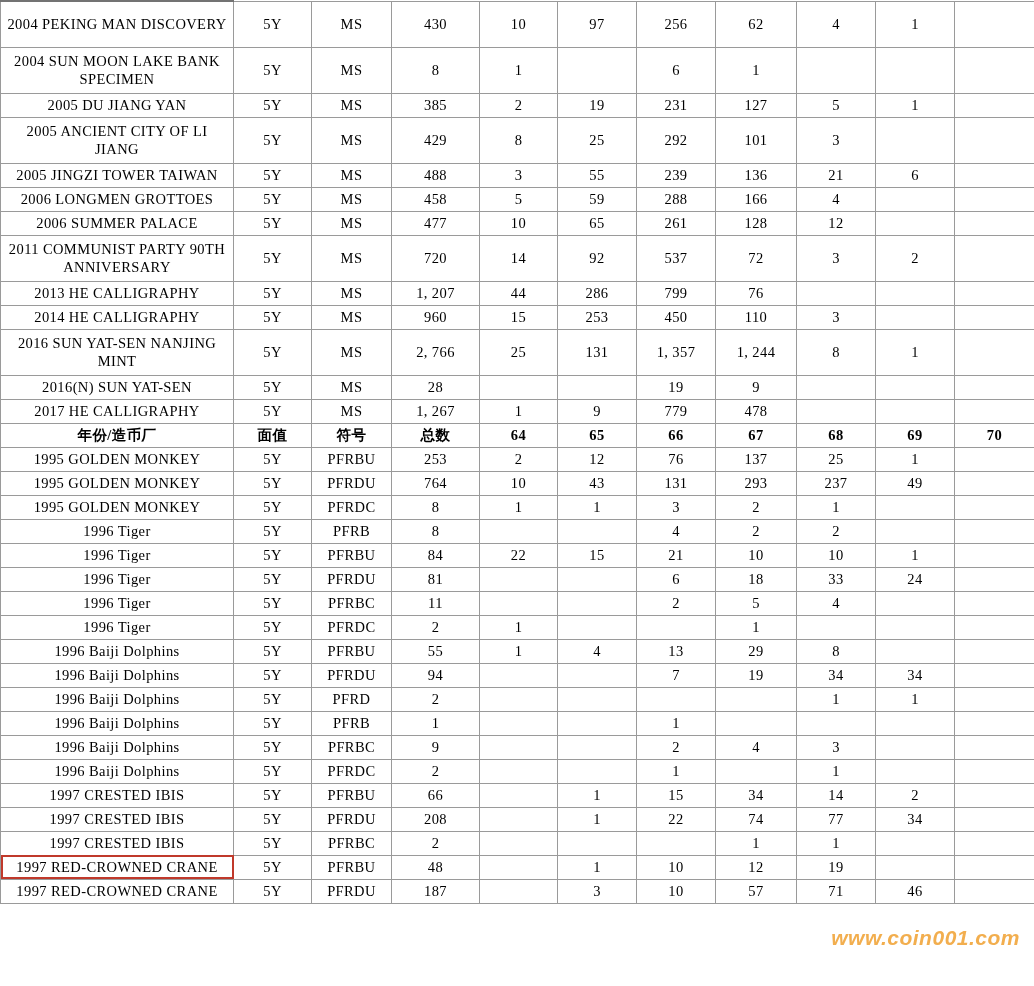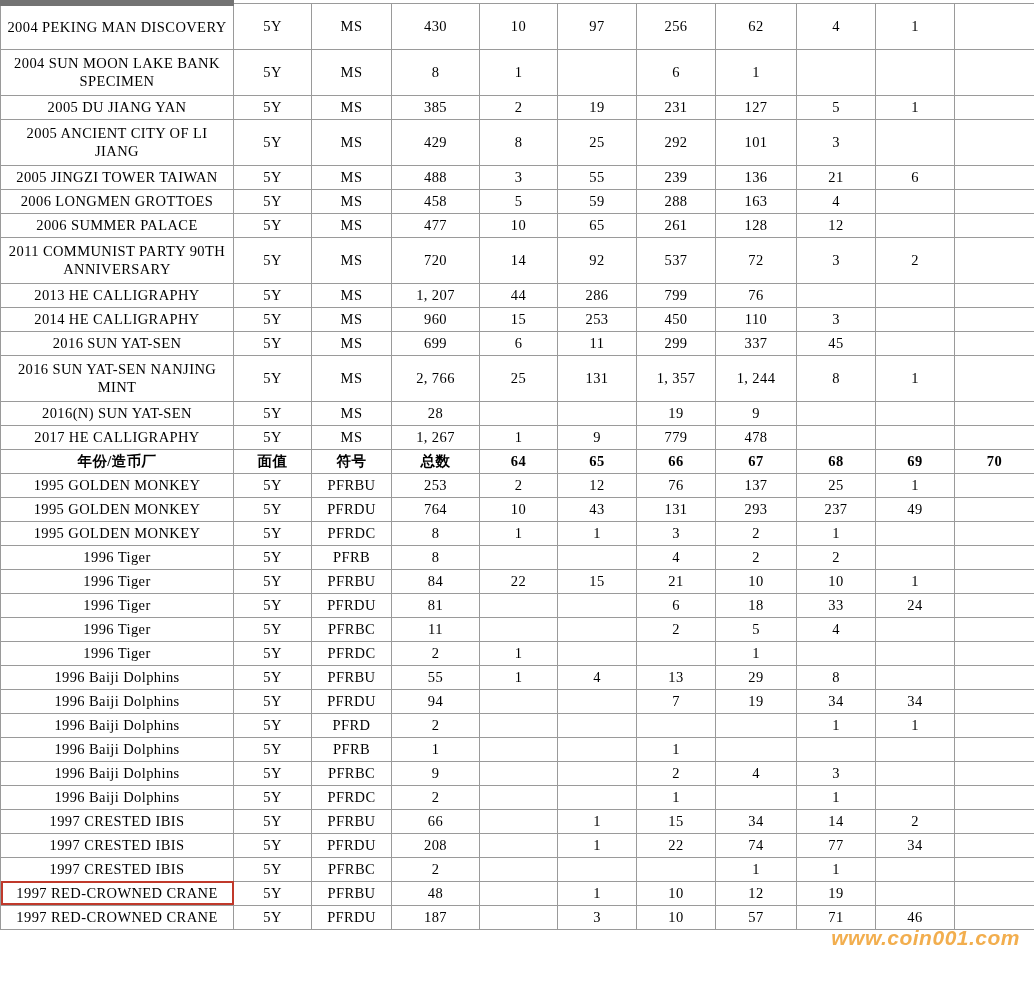--- a/index.html
+++ b/index.html
@@ -66,21 +66,21 @@
     content: "";
     position: absolute;
     right: -3px;
     bottom: -3px;
     width: 5px;
     height: 5px;
     background: #c0392b;
   }
   
   tr.first-row td.first-cell {
-    border-top: 6px solid #737373;
+    border-top: 2px solid #737373;
     text-align: center;
   }
   .watermark {
     position: absolute;
     right: 14px;
     bottom: 36px;
     font-family: "Liberation Sans", sans-serif;
     font-size: 21px;
     font-weight: bold;
     font-style: italic;
@@ -176,21 +176,21 @@
         <td></td>
       </tr>
       <tr class="normal-row">
         <td class="name-cell">2006 LONGMEN GROTTOES</td>
         <td>5Y</td>
         <td>MS</td>
         <td>458</td>
         <td>5</td>
         <td>59</td>
         <td>288</td>
-        <td>163</td>
+        <td>166</td>
         <td>4</td>
         <td></td>
         <td></td>
       </tr>
       <tr class="normal-row">
         <td class="name-cell">2006 SUMMER PALACE</td>
         <td>5Y</td>
         <td>MS</td>
         <td>477</td>
         <td>10</td>
@@ -230,33 +230,20 @@
       <tr class="normal-row">
         <td class="name-cell">2014 HE CALLIGRAPHY</td>
         <td>5Y</td>
         <td>MS</td>
         <td>960</td>
         <td>15</td>
         <td>253</td>
         <td>450</td>
         <td>110</td>
         <td>3</td>
-        <td></td>
-        <td></td>
-      </tr>
-      <tr class="normal-row">
-        <td class="name-cell">2016 SUN YAT-SEN</td>
-        <td>5Y</td>
-        <td>MS</td>
-        <td>699</td>
-        <td>6</td>
-        <td>11</td>
-        <td>299</td>
-        <td>337</td>
-        <td>45</td>
         <td></td>
         <td></td>
       </tr>
       <tr class="tall-row">
         <td class="name-cell">2016 SUN YAT-SEN NANJING MINT</td>
         <td>5Y</td>
         <td>MS</td>
         <td>2, 766</td>
         <td>25</td>
         <td>131</td>

